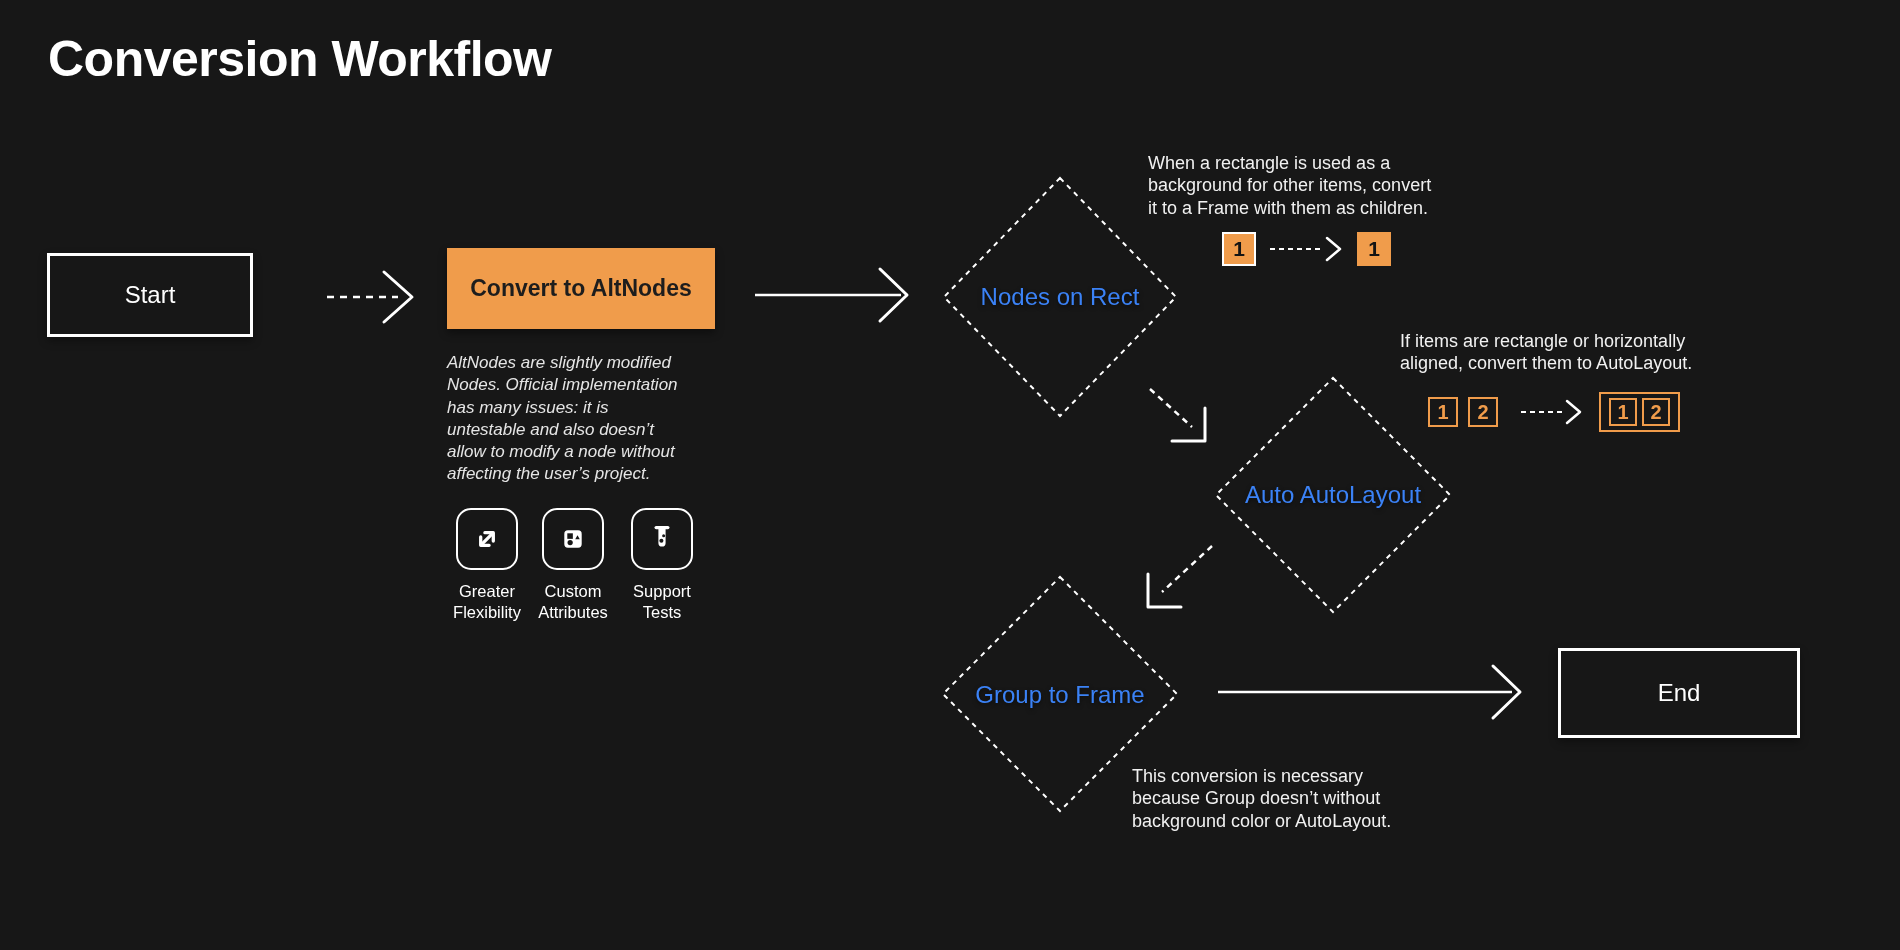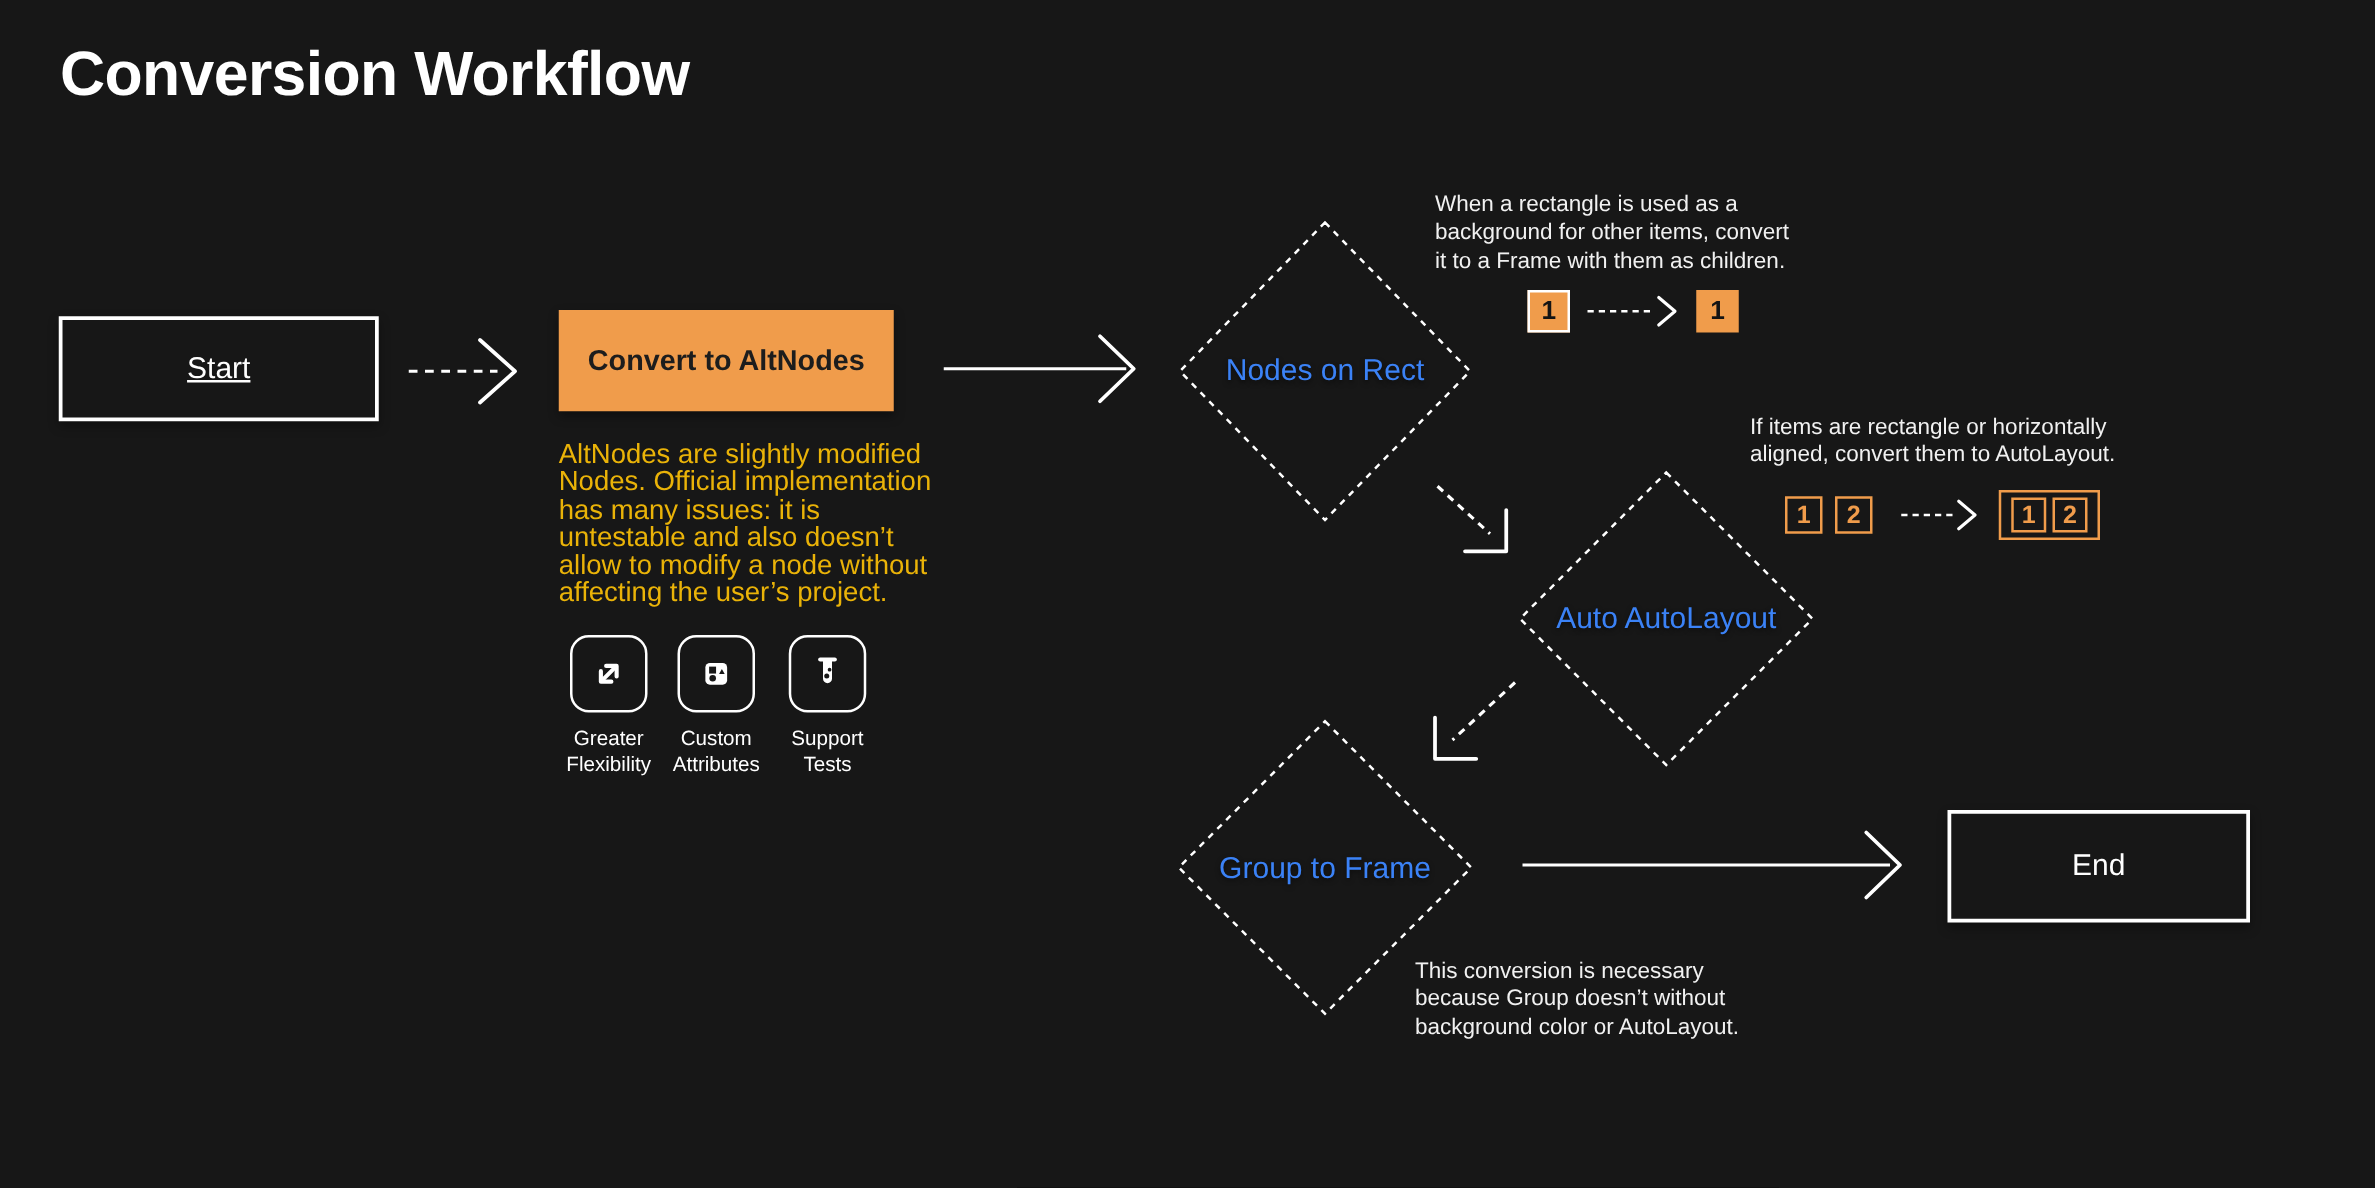--- a/index.html
+++ b/index.html
@@ -16,21 +16,21 @@
     display:flex;align-items:center;justify-content:center;
     font-size:24px;color:#fff;background:transparent;
     box-shadow:0 4px 8px rgba(0,0,0,.35);
   }
   .process{
     position:absolute;left:447px;top:248px;width:268px;height:81px;
     background:#F09C4B;display:flex;align-items:center;justify-content:center;
     font-size:23px;font-weight:600;color:#1d1d1d;
     box-shadow:0 4px 8px rgba(0,0,0,.4);
   }
-  .desc{position:absolute;left:447px;top:352px;font-size:22px;line-height:22.3px;color:#eab308;}
+  .desc{position:absolute;left:447px;top:352px;font-size:17px;line-height:22.3px;color:#e5e5e5;font-style:italic;}
   .features{position:absolute;left:447px;top:508px;display:flex;}
   .feature{display:flex;flex-direction:column;align-items:center;}
   .feature + .feature{margin-left:0;}
   .f1{width:80px;}
   .f2{width:86px;margin-left:9px;}
   .f3{width:92px;margin-left:0px;}
   .icon-box{
     width:62px;height:62px;border:2.5px solid #fff;border-radius:15px;
     box-sizing:border-box;display:flex;align-items:center;justify-content:center;
   }
@@ -104,21 +104,21 @@
       <line x1="1270" y1="249" x2="1320" y2="249" stroke-width="2" stroke-dasharray="5 4"></line>
       <polyline points="1327,238 1340,249 1327,260" stroke-width="2.5" stroke-linecap="round" stroke-linejoin="round"></polyline>
     </g>
 
     <g stroke="#fff" fill="none">
       <line x1="1521" y1="412" x2="1566" y2="412" stroke-width="2" stroke-dasharray="5 4"></line>
       <polyline points="1567,401 1580,412 1567,423" stroke-width="2.5" stroke-linecap="round" stroke-linejoin="round"></polyline>
     </g>
   </svg>
 
-  <div class="node-rect" style="left:47px;top:253px;width:256px;height:84px;text-decoration:underline;">
+  <div class="node-rect" style="left:47px;top:253px;width:206px;height:84px;">
     <span>Start</span>
   </div>
   <div class="node-rect" style="left:1558px;top:648px;width:242px;height:90px;">
     <span>End</span>
   </div>
 
   <div class="process">
     <span>Convert to AltNodes</span>
   </div>
 

